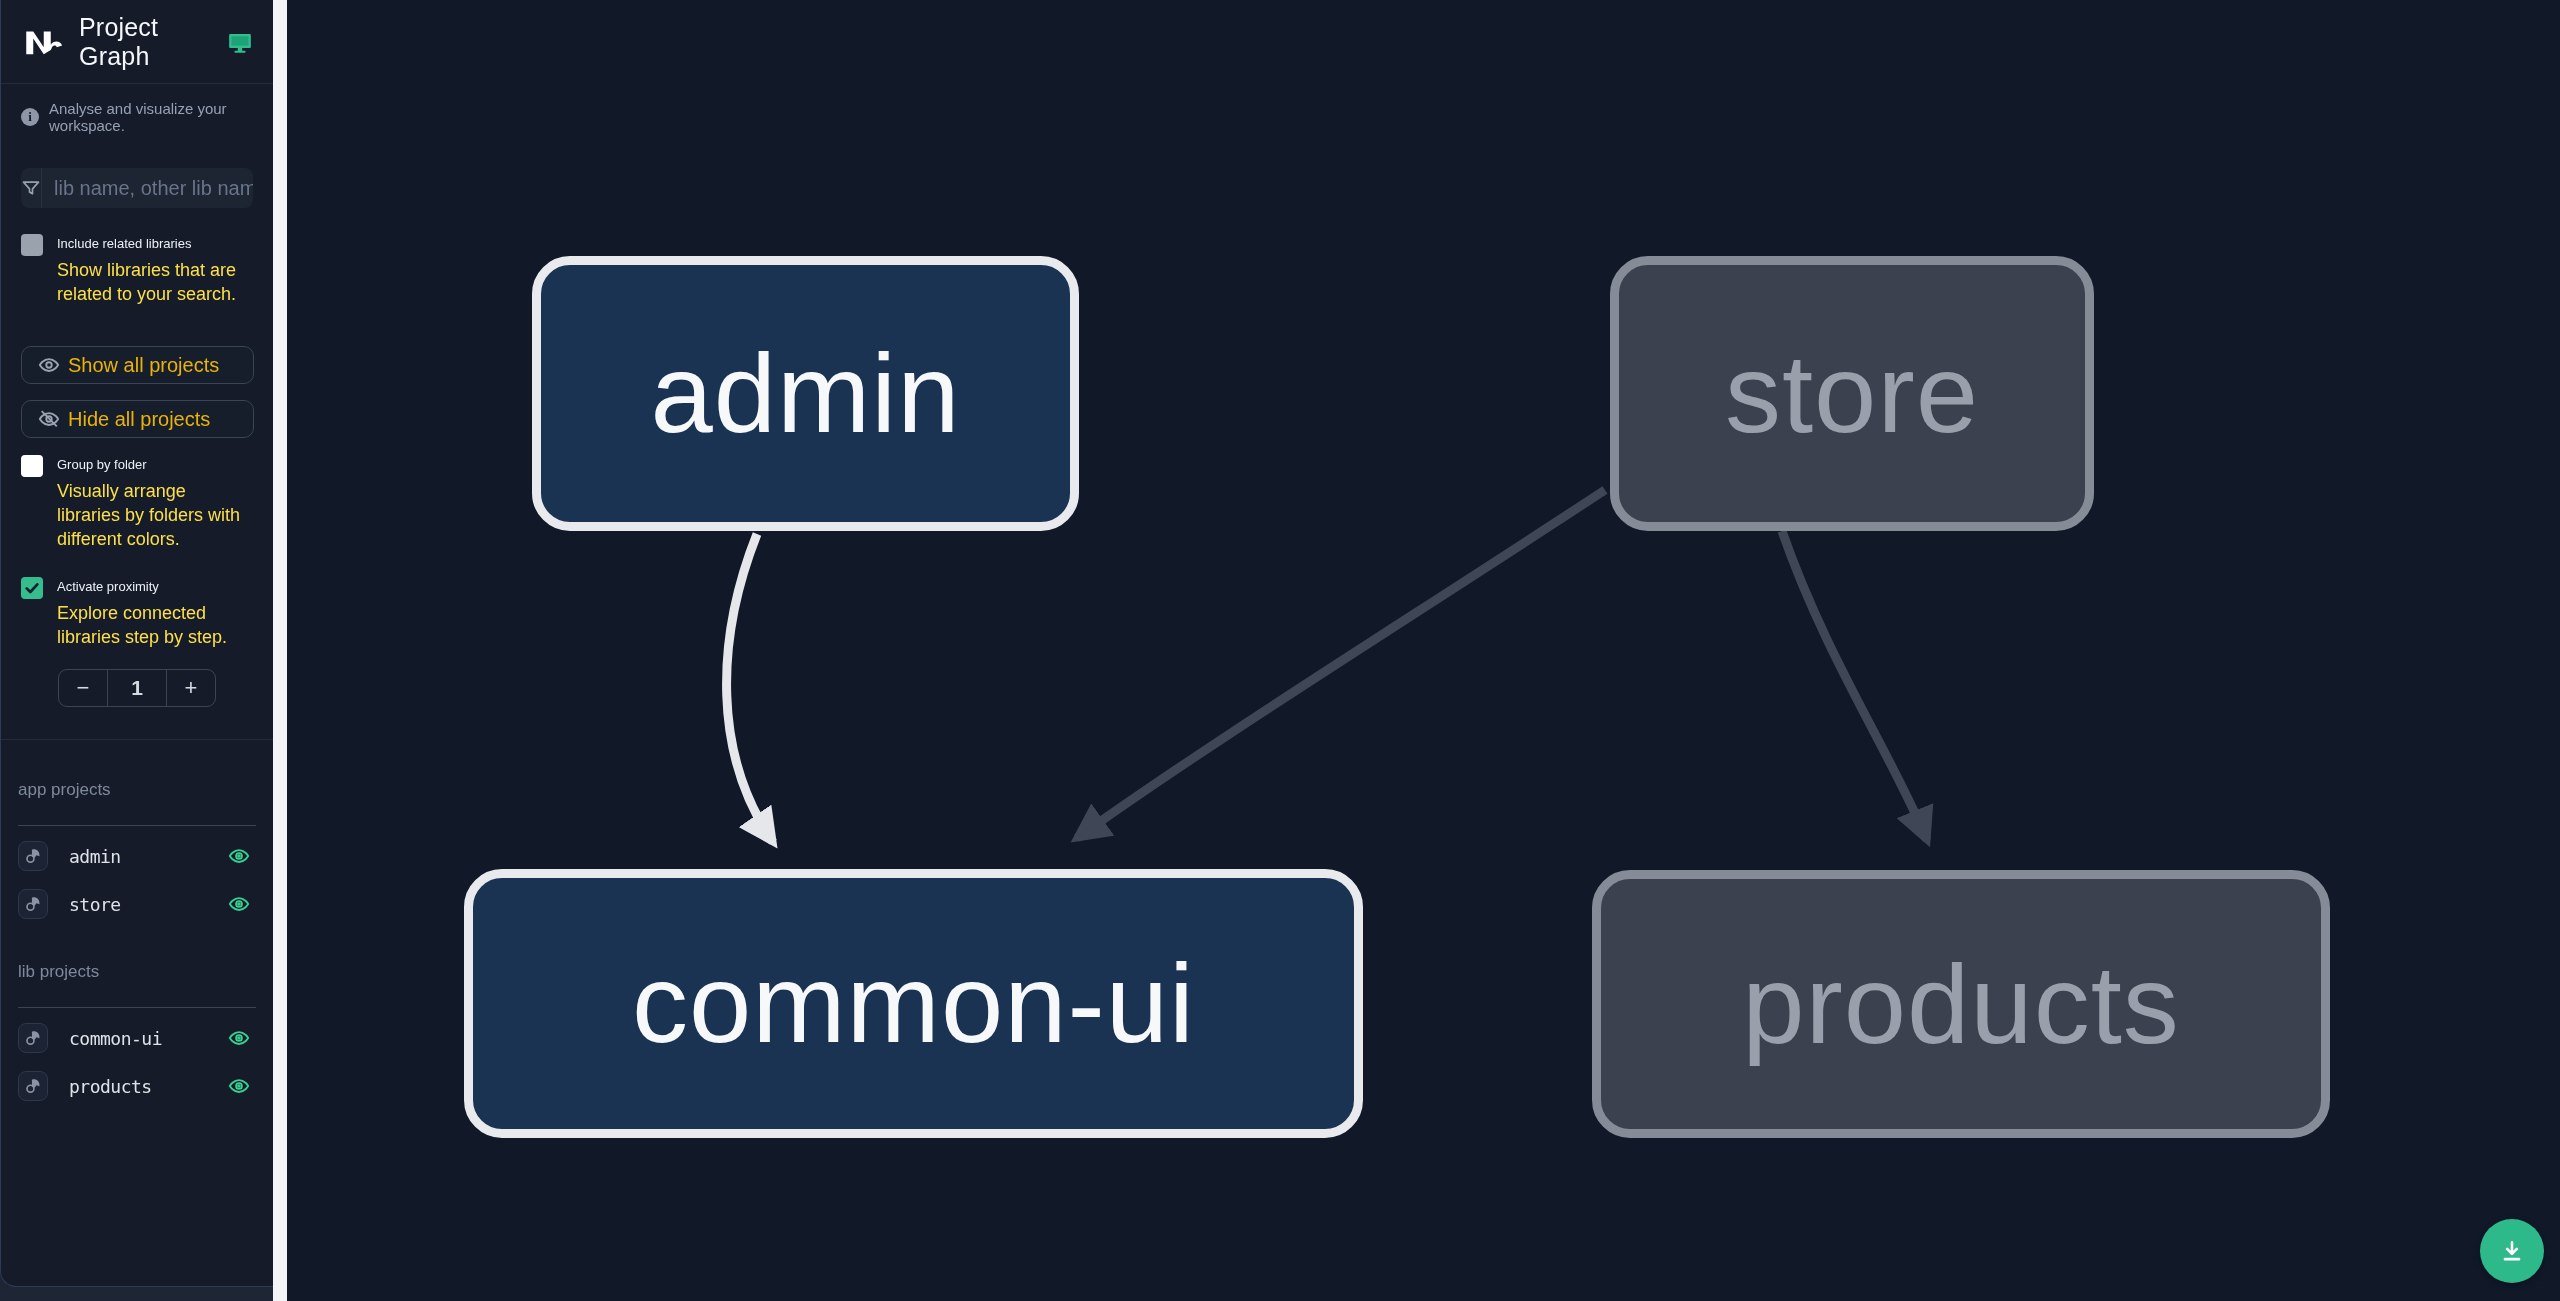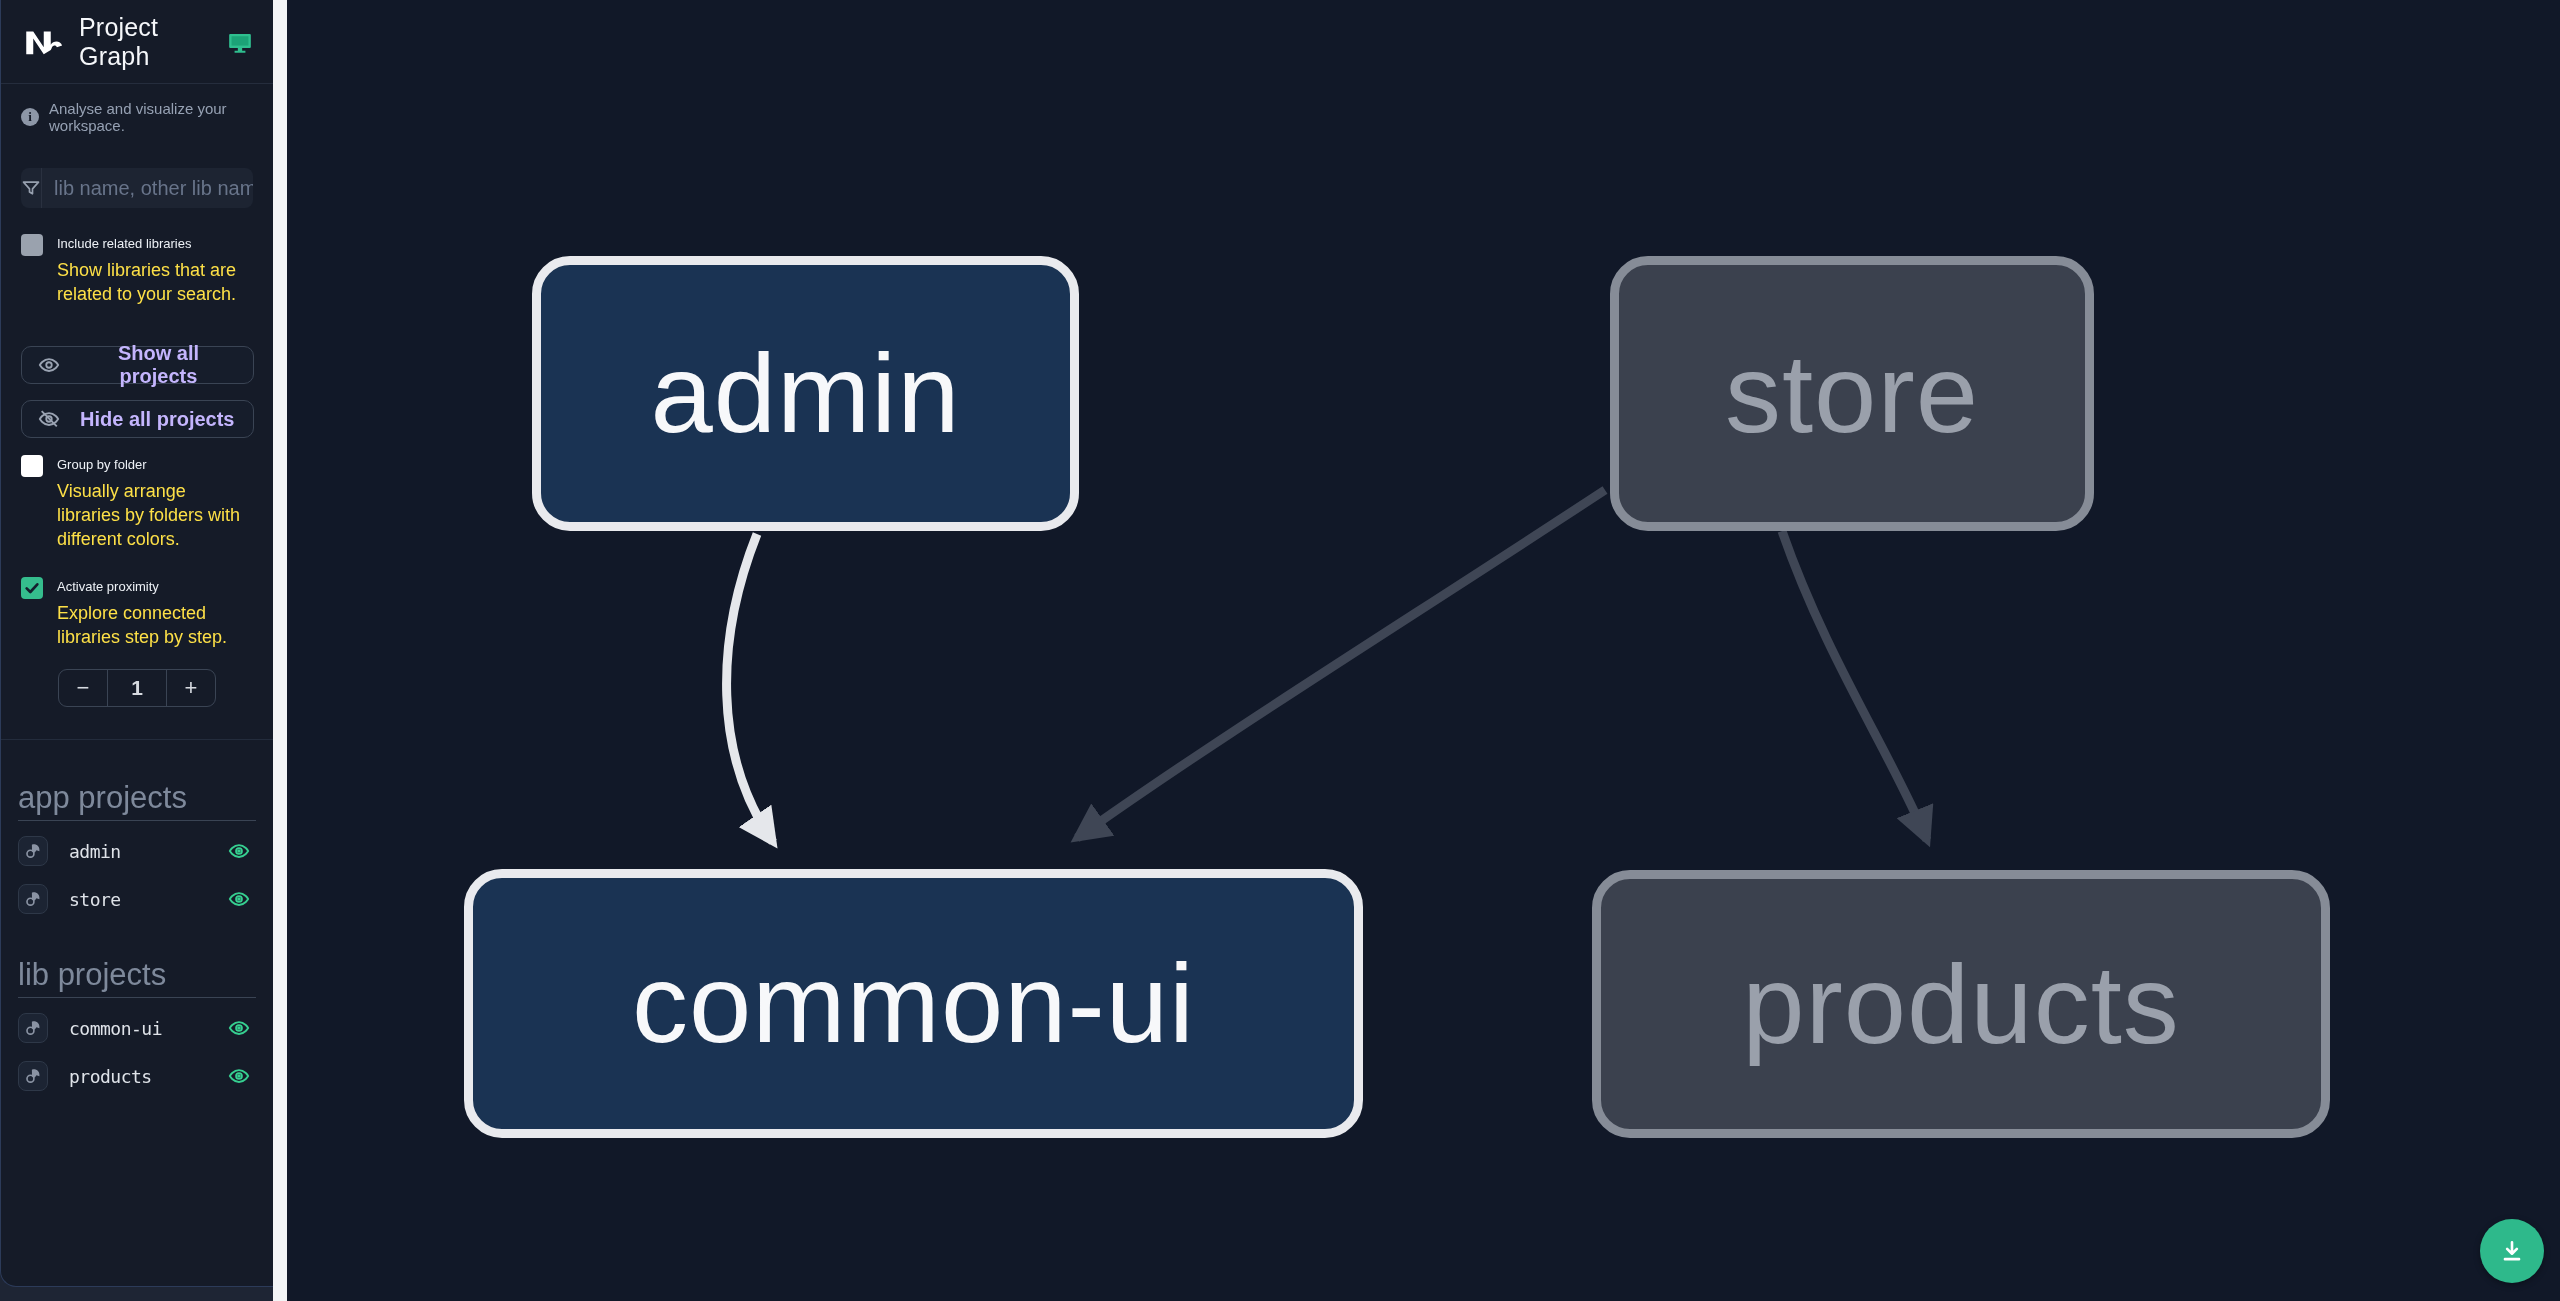--- a/index.html
+++ b/index.html
@@ -37,40 +37,40 @@
 
   .toggle { display:grid; grid-template-columns:22px 1fr; column-gap:14px; margin:24px 20px 0 20px; }
   .checkbox { width:22px; height:22px; border-radius:4px; margin-top:2px; }
   .checkbox.gray { background:#9aa2ae; }
   .checkbox.white { background:#ffffff; }
   .checkbox.checked { background:#35bd8d; color:#14202e; display:flex; align-items:center; justify-content:center; }
   .checkbox.checked svg { width:16px; height:16px; }
   .toggle-label { color:#edf1f6; font-size:13px; font-weight:400; line-height:24px; }
   .toggle-desc { grid-column:2; color:#fde047; font-size:18px; line-height:24px; margin-top:2px; }
 
-  .sb-btn { display:flex; align-items:center; gap:20px; margin:16px 20px 0 20px; height:38px;
+  .sb-btn { display:flex; align-items:center; gap:8px; margin:16px 20px 0 20px; height:38px;
             width:233px; background:#161d2b; border:1px solid #3a4454; border-radius:10px;
-            color:#c4b5fd; font-size:20px; font-weight:700; padding:0 16px; cursor:pointer;
+            color:#eab308; font-size:20px; font-weight:400; padding:0 16px; cursor:pointer;
             font-family:"Liberation Sans", sans-serif; }
   .sb-btn svg { width:22px; height:22px; color:#9aa3b2; flex:0 0 auto; }
   .sb-btn.first { margin-top:40px; }
 
   .stepper { display:flex; margin:20px auto 0 auto; width:158px; height:38px;
              border:1px solid #3a4454; border-radius:9px; overflow:hidden; }
   .stepper button, .stepper .stepper-value { background:transparent; border:none; color:#d6dae0;
              font-size:22px; display:flex; align-items:center; justify-content:center;
              font-family:"Liberation Sans", sans-serif; }
   .stepper button { width:48px; cursor:pointer; }
   .stepper .stepper-value { flex:1; border-left:1px solid #3a4454; border-right:1px solid #3a4454;
              font-weight:700; font-size:21px; }
 
   .sb-divider { border:none; border-top:1px solid #232c3c; margin:32px 0 0 0; }
 
   .proj-section { margin:40px 17px 0 17px; }
-  .proj-heading { color:#7e899b; font-size:31px; font-weight:400; padding-bottom:4px;
+  .proj-heading { color:#7e899b; font-size:17px; font-weight:400; padding-bottom:25px;
                   border-bottom:1px solid #3a4454; }
   .proj-row { display:flex; align-items:center; gap:21px; margin-top:12px; height:36px; }
   .focus-btn { width:30px; height:30px; border-radius:8px; background:#1c2433; border:1.5px solid #2e3848;
                display:flex; align-items:center; justify-content:center; color:#8a93a3; cursor:pointer; }
   .focus-btn svg { width:18px; height:18px; }
   .proj-name { flex:1; color:#dfe3e9; font-size:18px; font-family:"DejaVu Sans Mono", monospace;
                letter-spacing:-.5px; }
   .eye-green { width:22px; height:22px; color:#36cf90; margin-right:6px; }
 
   

